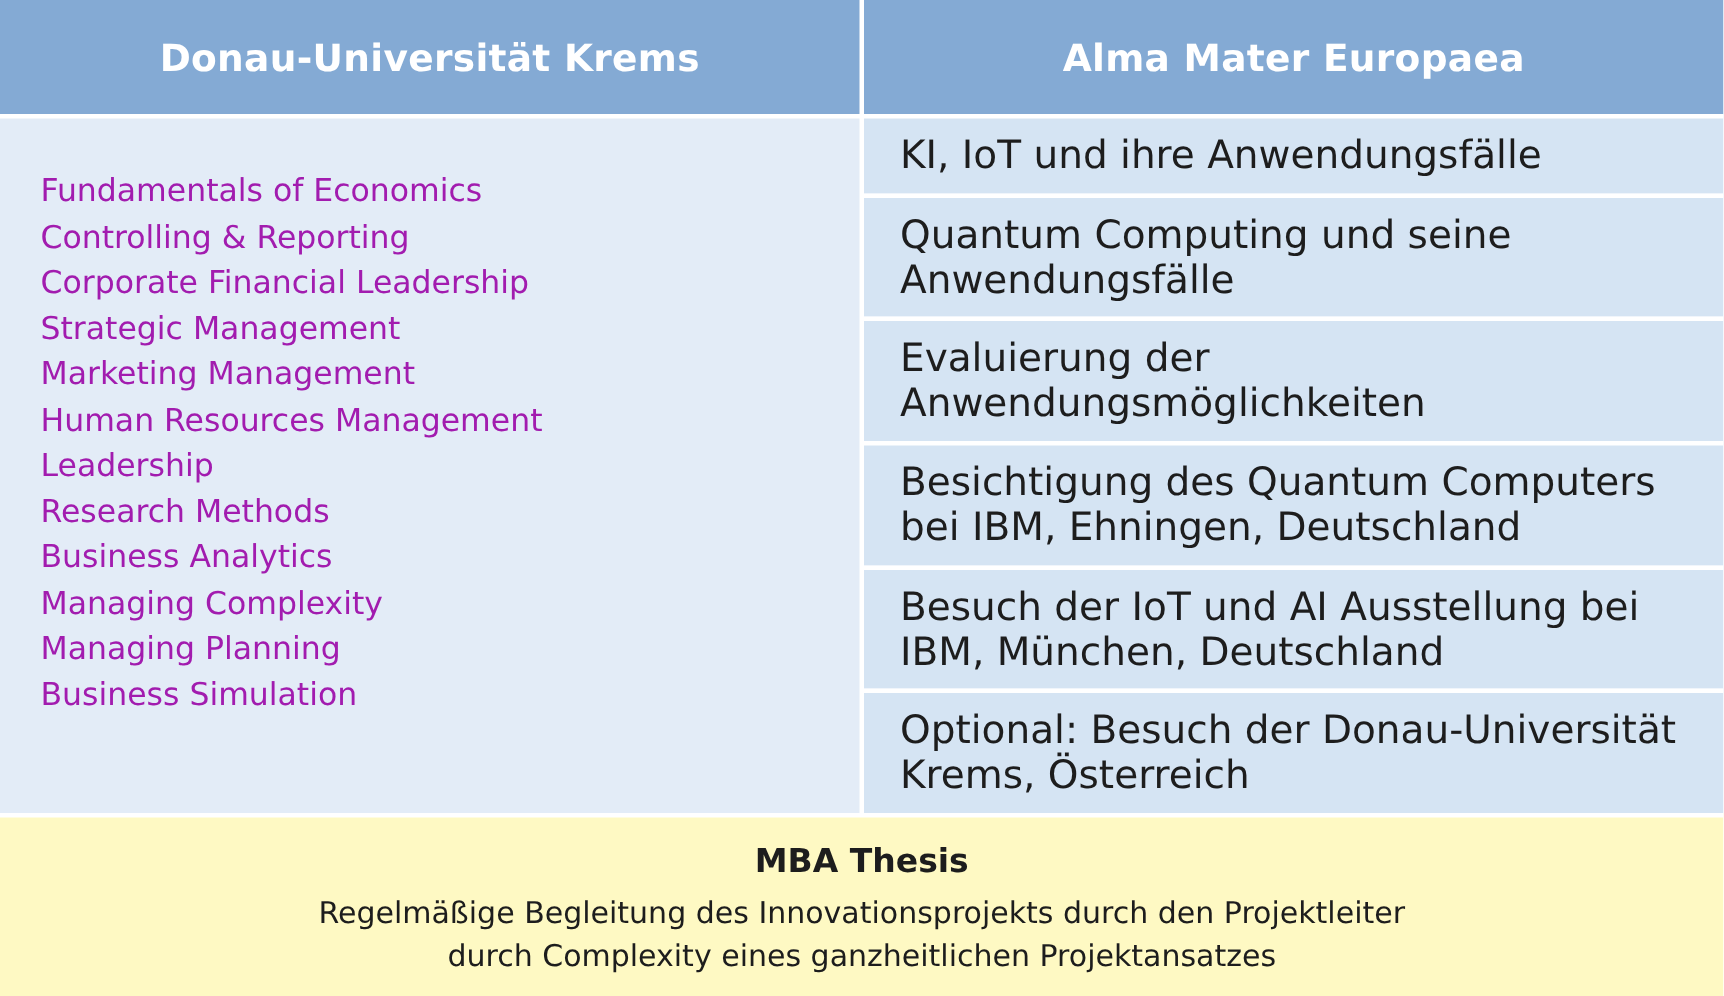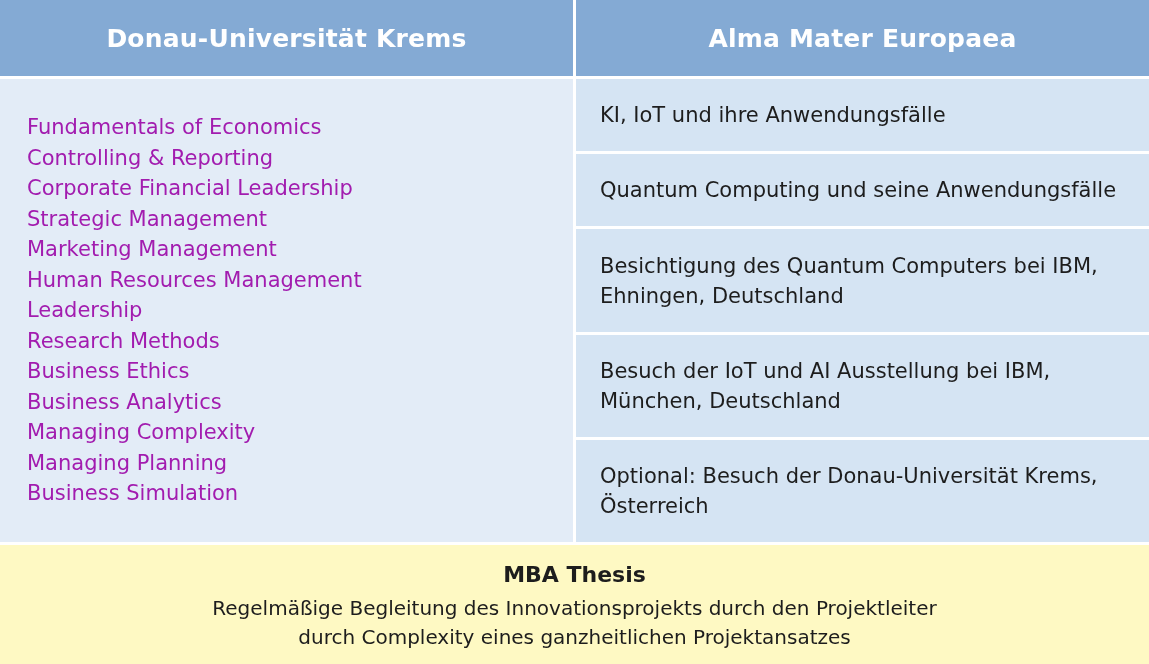--- a/index.html
+++ b/index.html
@@ -71,21 +71,21 @@
   .right-col {
     flex: 1 1 auto;
     display: flex;
     flex-direction: column;
     min-width: 0;
   }
   .module-item {
     background: #d5e4f3;
     border-top: 3px solid #ffffff;
     box-sizing: border-box;
-    font-size: 21px;
+    font-size: 26px;
     line-height: 30px;
     color: #1d1d1d;
     padding: 0 22px 0 24px;
     display: flex;
     align-items: center;
     flex: 1 1 auto;
   }
   .module-item .text {
     display: block;
   }
@@ -134,33 +134,35 @@
 
     <div class="left-col">
       <div class="course-item">Fundamentals of Economics</div>
       <div class="course-item">Controlling &amp; Reporting</div>
       <div class="course-item">Corporate Financial Leadership</div>
       <div class="course-item">Strategic Management</div>
       <div class="course-item">Marketing Management</div>
       <div class="course-item">Human Resources Management</div>
       <div class="course-item">Leadership</div>
       <div class="course-item">Research Methods</div>
-      <div class="course-item">Business Ethics</div>
       <div class="course-item">Business Analytics</div>
       <div class="course-item">Managing Complexity</div>
       <div class="course-item">Managing Planning</div>
       <div class="course-item">Business Simulation</div>
     </div>
 
     <div class="right-col">
       <div class="module-item">
         <span class="text">KI, IoT und ihre Anwendungsfälle</span>
       </div>
       <div class="module-item">
         <span class="text">Quantum Computing und seine Anwendungsfälle</span>
+      </div>
+      <div class="module-item">
+        <span class="text">Evaluierung der Anwendungsmöglichkeiten</span>
       </div>
       <div class="module-item">
         <span class="text">Besichtigung des Quantum Computers bei IBM, Ehningen, Deutschland</span>
       </div>
       <div class="module-item">
         <span class="text">Besuch der IoT und AI Ausstellung bei IBM, München, Deutschland</span>
       </div>
       <div class="module-item">
         <span class="text">Optional: Besuch der Donau-Universität Krems, Österreich</span>
       </div>

